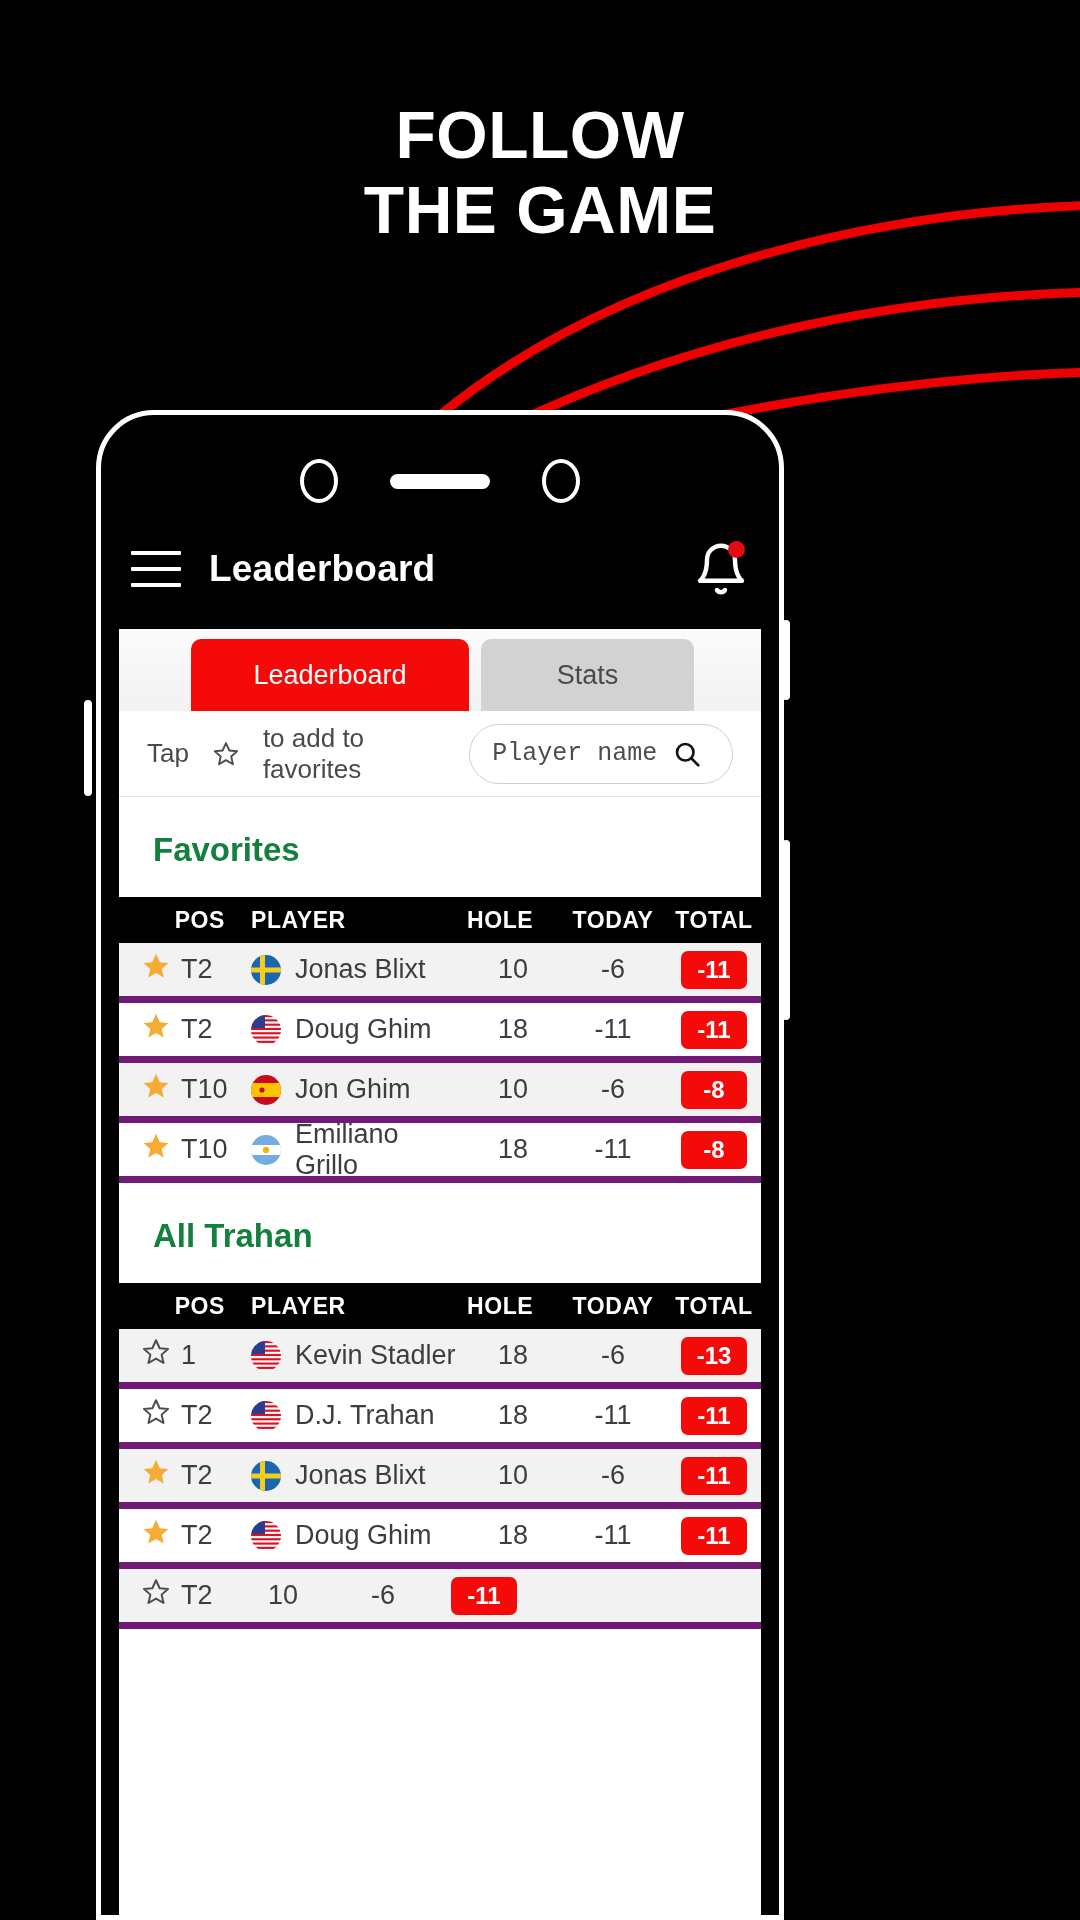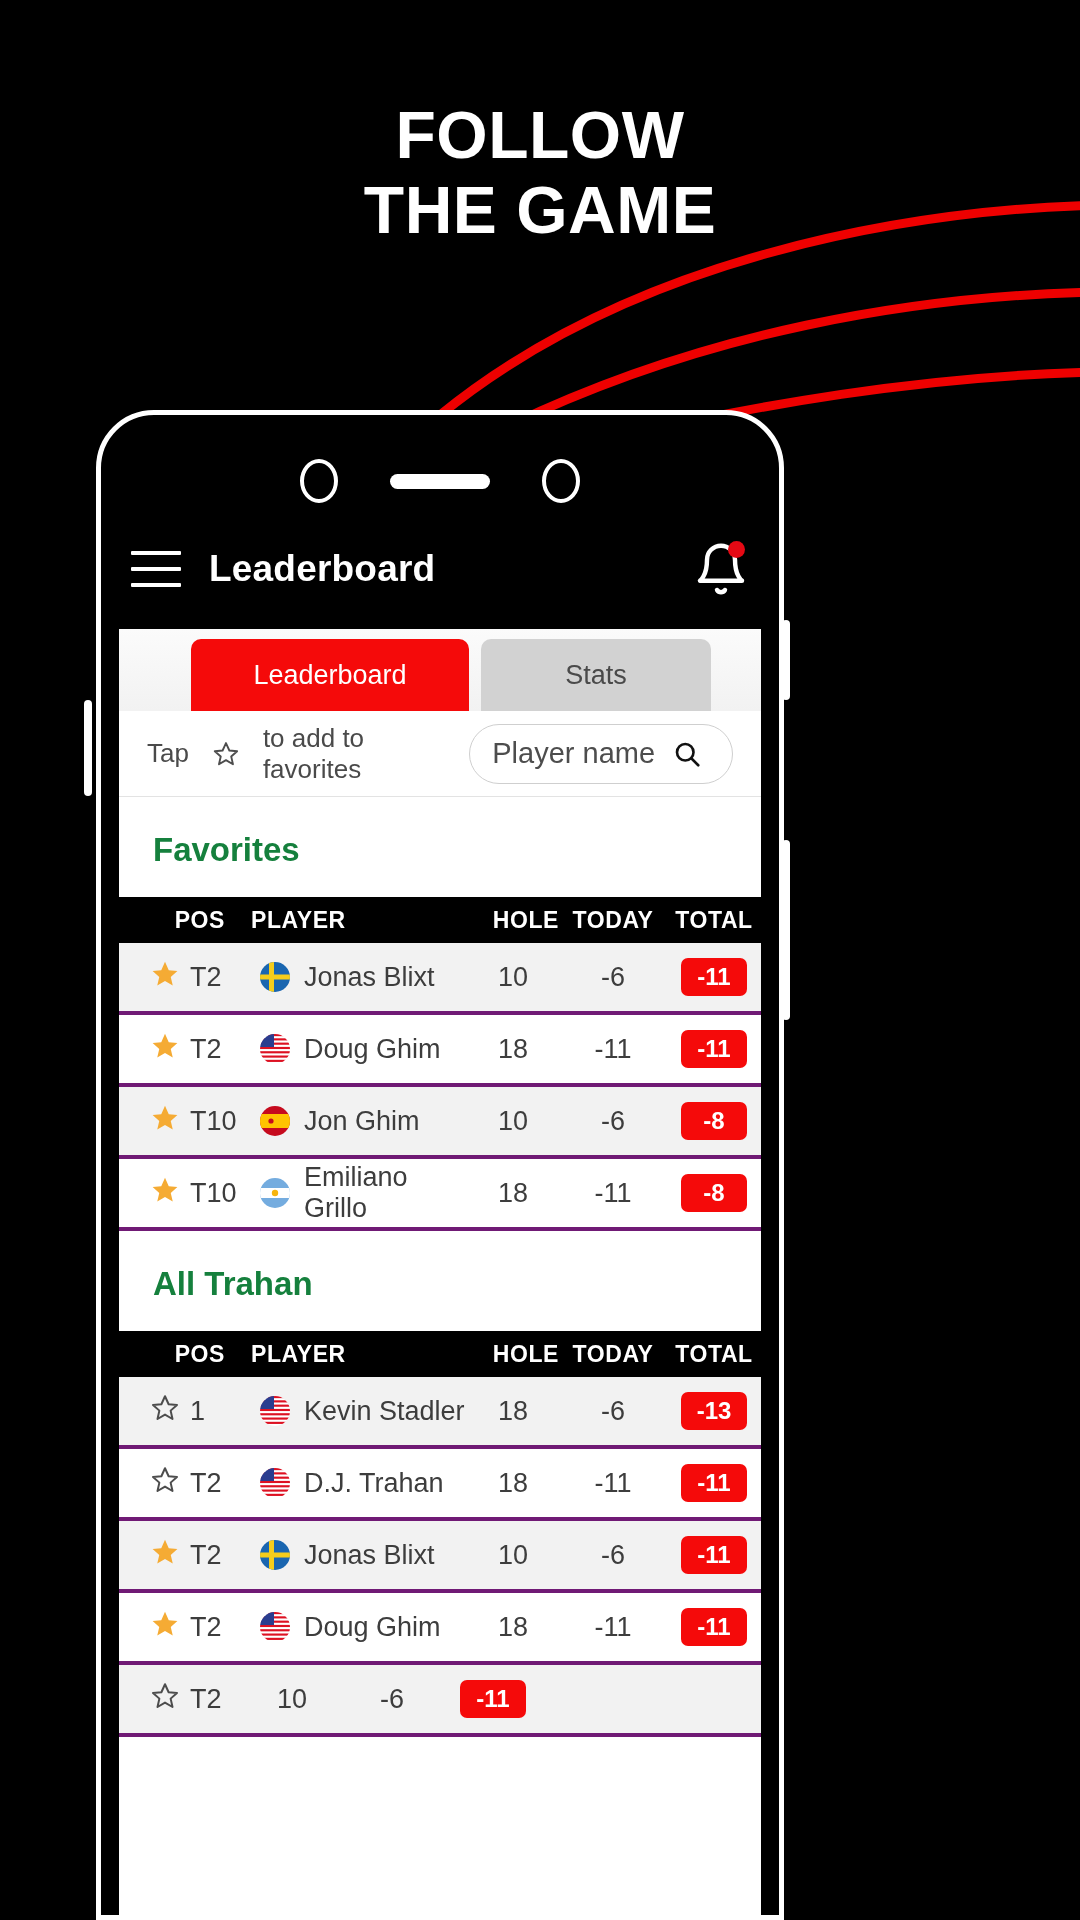--- a/index.html
+++ b/index.html
@@ -81,60 +81,60 @@
   .tabs {
     display:flex; height:82px; padding:0 0 0 72px;
     background:linear-gradient(#fbfbfb,#f2f2f2);
     align-items:flex-end;
   }
   .tab {
     height:72px; display:flex; align-items:center; justify-content:center;
     font-size:27px; border-radius:10px 10px 0 0; cursor:pointer;
   }
   .tab.active { background:#f50a0a; color:#fff; width:278px; }
-  .tab.inactive { background:#d2d2d2; color:#4a4a4a; width:230px; margin-left:12px; }
+  .tab.inactive { background:#d2d2d2; color:#4a4a4a; width:213px; margin-left:12px; }
 
   
   .search-row {
     height:86px; display:flex; align-items:center; padding:0 28px;
     border-bottom:1px solid #e3e3e3; background:#fff;
   }
   .tap-hint { font-size:26px; color:#4a4a4a; display:flex; align-items:center; gap:23px; }
   .search-box {
     margin-left:auto; width:264px; height:60px; border:1px solid #cfcfcf;
     border-radius:31px; display:flex; align-items:center; padding:0 20px 0 22px;
     background:#fff;
   }
   .search-box input {
-    border:0; outline:0; font-size:29px; color:#555; width:180px;
-    font-family:Liberation Sans, sans-serif; background:transparent;
+    border:0; outline:0; font-size:25px; color:#555; width:180px;
+    font-family:Liberation Mono, monospace; background:transparent;
   }
   .search-box input::placeholder { color:#4d4d4d; }
 
   
   .section-title {
     font-size:33px; font-weight:bold; color:#15803d;
     padding:34px 0 28px 34px; background:#fff;
   }
 
   
   .thead {
     display:flex; background:#000; color:#fff; height:46px;
     font-size:23px; font-weight:bold; align-items:center; letter-spacing:0.6px;
   }
   .c-pos   { width:118px; text-align:right; padding-right:12px; }
   .c-player{ flex:1; padding-left:14px; }
-  .c-hole  { width:92px; text-align:right; }
+  .c-hole  { width:92px; text-align:left; }
   .c-today { width:108px; text-align:center; }
   .c-total { width:94px; text-align:center; }
 
   
   .row {
-    display:flex; align-items:center; height:72px; font-size:27px; color:#3d3d3d;
-    border-bottom:4px solid #701a75; background:#fff;padding-left:9px;
+    display:flex; align-items:center; height:60px; font-size:27px; color:#3d3d3d;
+    border-bottom:7px solid #701a75; background:#fff;
   }
   .row.alt { background:#f2f2f2; }
   .r-pos { width:118px; display:flex; align-items:center; gap:10px; padding-left:22px; }
   .r-player { flex:1; display:flex; align-items:center; gap:14px; padding-left:14px; }
   .r-hole { width:92px; text-align:center; }
   .r-today { width:108px; text-align:center; }
   .r-total { width:94px; display:flex; justify-content:center; }
   .total-chip {
     background:#f50a0a; color:#fff; font-size:24px; font-weight:bold;
     border-radius:7px; padding:5px 14px; min-width:66px; text-align:center;

